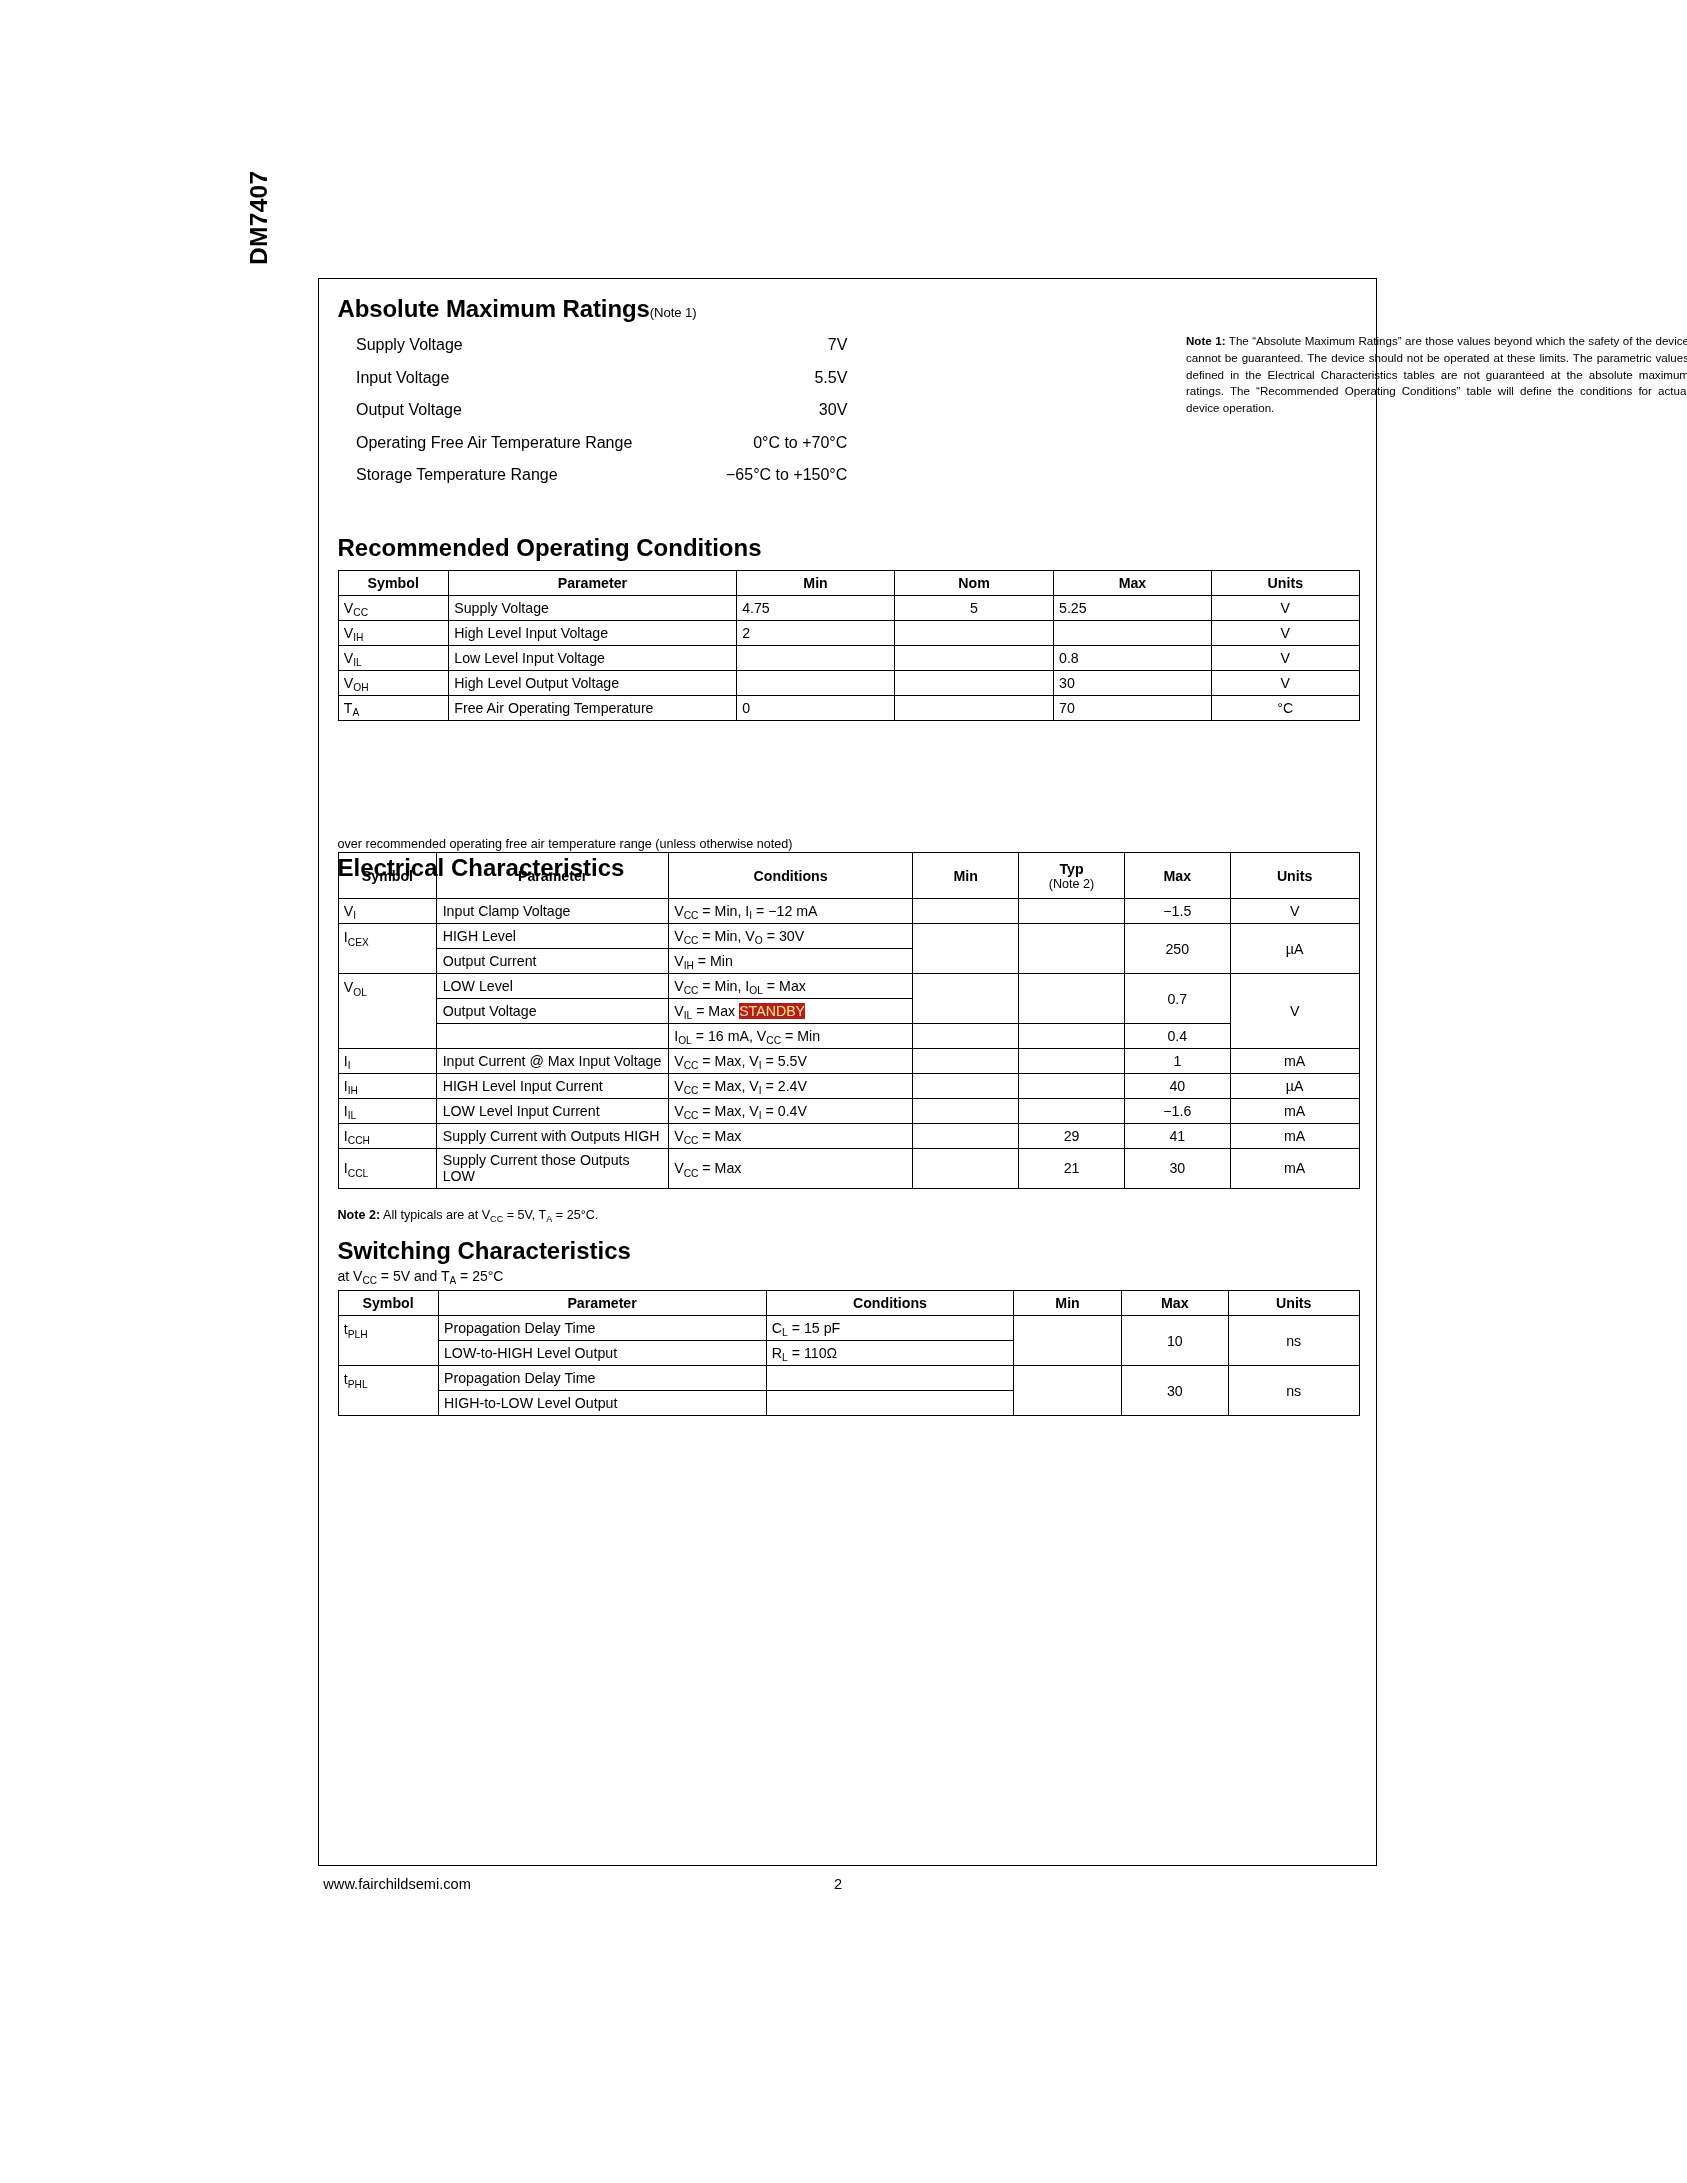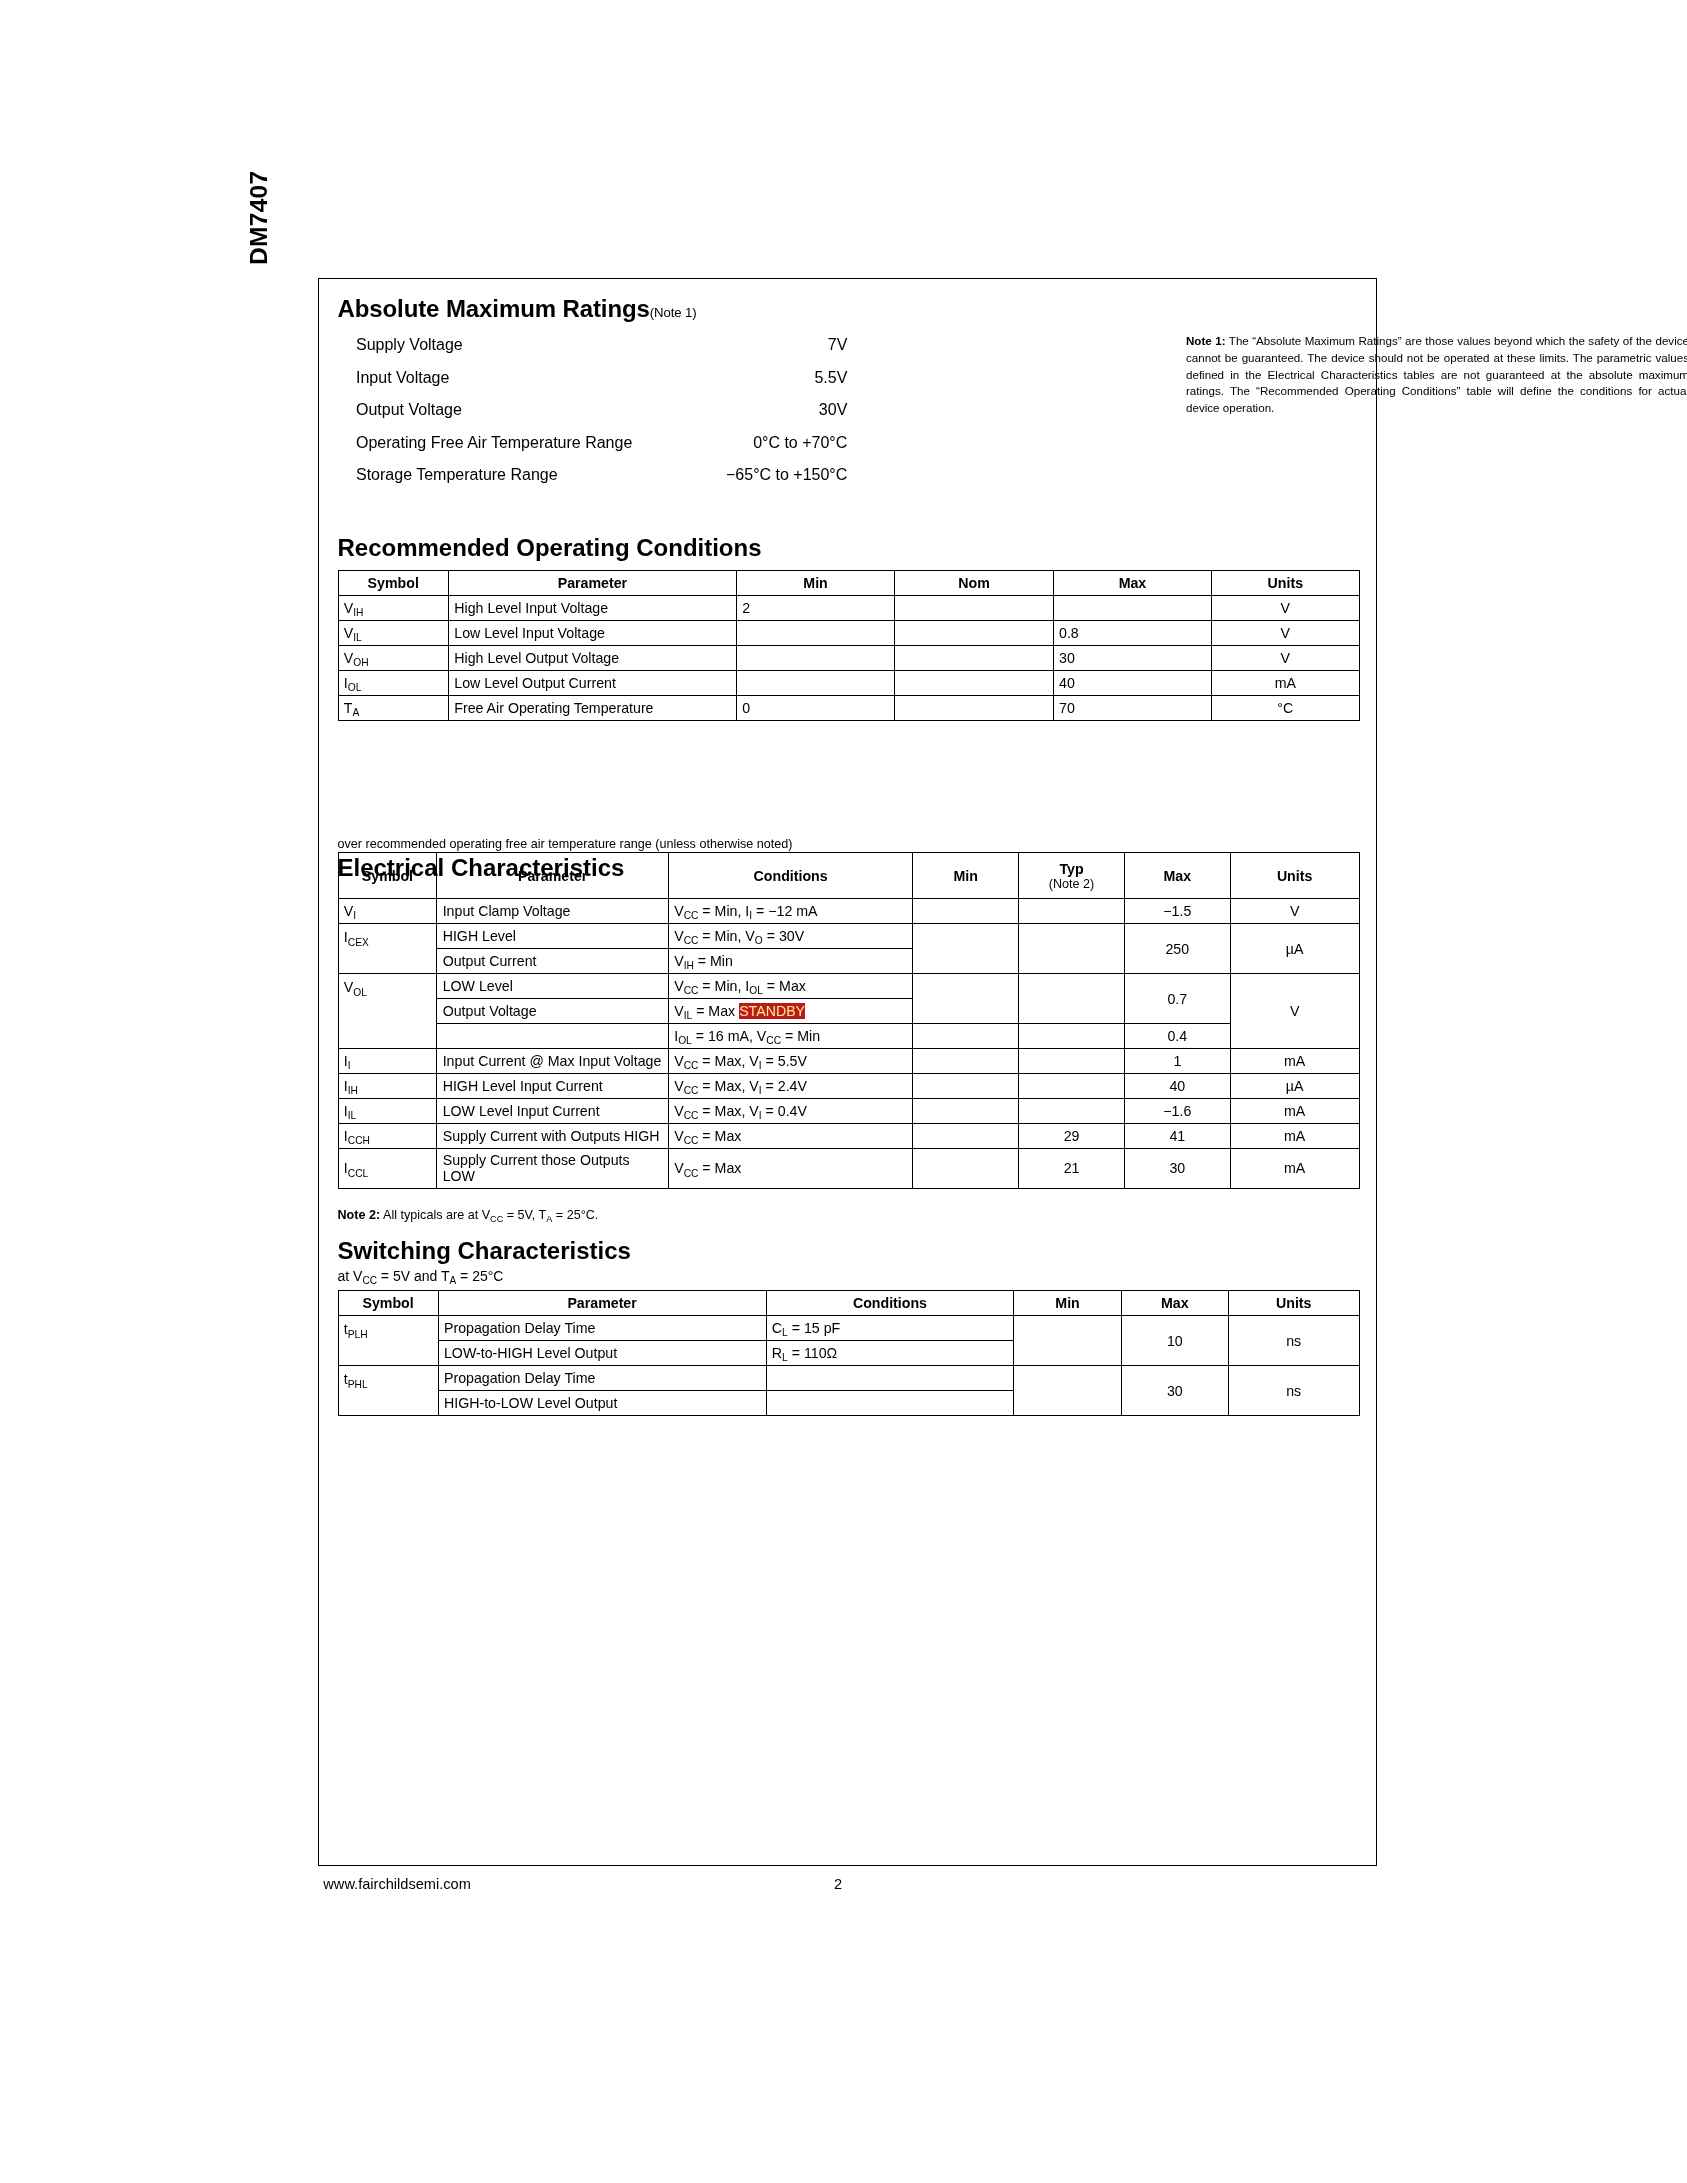--- a/index.html
+++ b/index.html
@@ -204,20 +204,28 @@
             <th style="width:99px">Symbol</th>
             <th style="width:258px">Parameter</th>
             <th style="width:142px">Min</th>
             <th style="width:142px">Nom</th>
             <th style="width:142px">Max</th>
             <th style="width:132px">Units</th>
           </tr>
         </thead>
         <tbody>
           <tr>
+            <td class="sym"><span>V</span><sub>CC</sub></td>
+            <td>Supply Voltage</td>
+            <td>4.75</td>
+            <td class="ctr">5</td>
+            <td>5.25</td>
+            <td class="ctr">V</td>
+          </tr>
+          <tr>
             <td class="sym"><span>V</span><sub>IH</sub></td>
             <td>High Level Input Voltage</td>
             <td>2</td>
             <td class="ctr"></td>
             <td></td>
             <td class="ctr">V</td>
           </tr>
           <tr>
             <td class="sym"><span>V</span><sub>IL</sub></td>
             <td>Low Level Input Voltage</td>
@@ -226,28 +234,20 @@
             <td>0.8</td>
             <td class="ctr">V</td>
           </tr>
           <tr>
             <td class="sym"><span>V</span><sub>OH</sub></td>
             <td>High Level Output Voltage</td>
             <td></td>
             <td class="ctr"></td>
             <td>30</td>
             <td class="ctr">V</td>
-          </tr>
-          <tr>
-            <td class="sym"><span>I</span><sub>OL</sub></td>
-            <td>Low Level Output Current</td>
-            <td></td>
-            <td class="ctr"></td>
-            <td>40</td>
-            <td class="ctr">mA</td>
           </tr>
           <tr>
             <td class="sym"><span>T</span><sub>A</sub></td>
             <td>Free Air Operating Temperature</td>
             <td>0</td>
             <td class="ctr"></td>
             <td>70</td>
             <td class="ctr">°C</td>
           </tr>
         </tbody>

